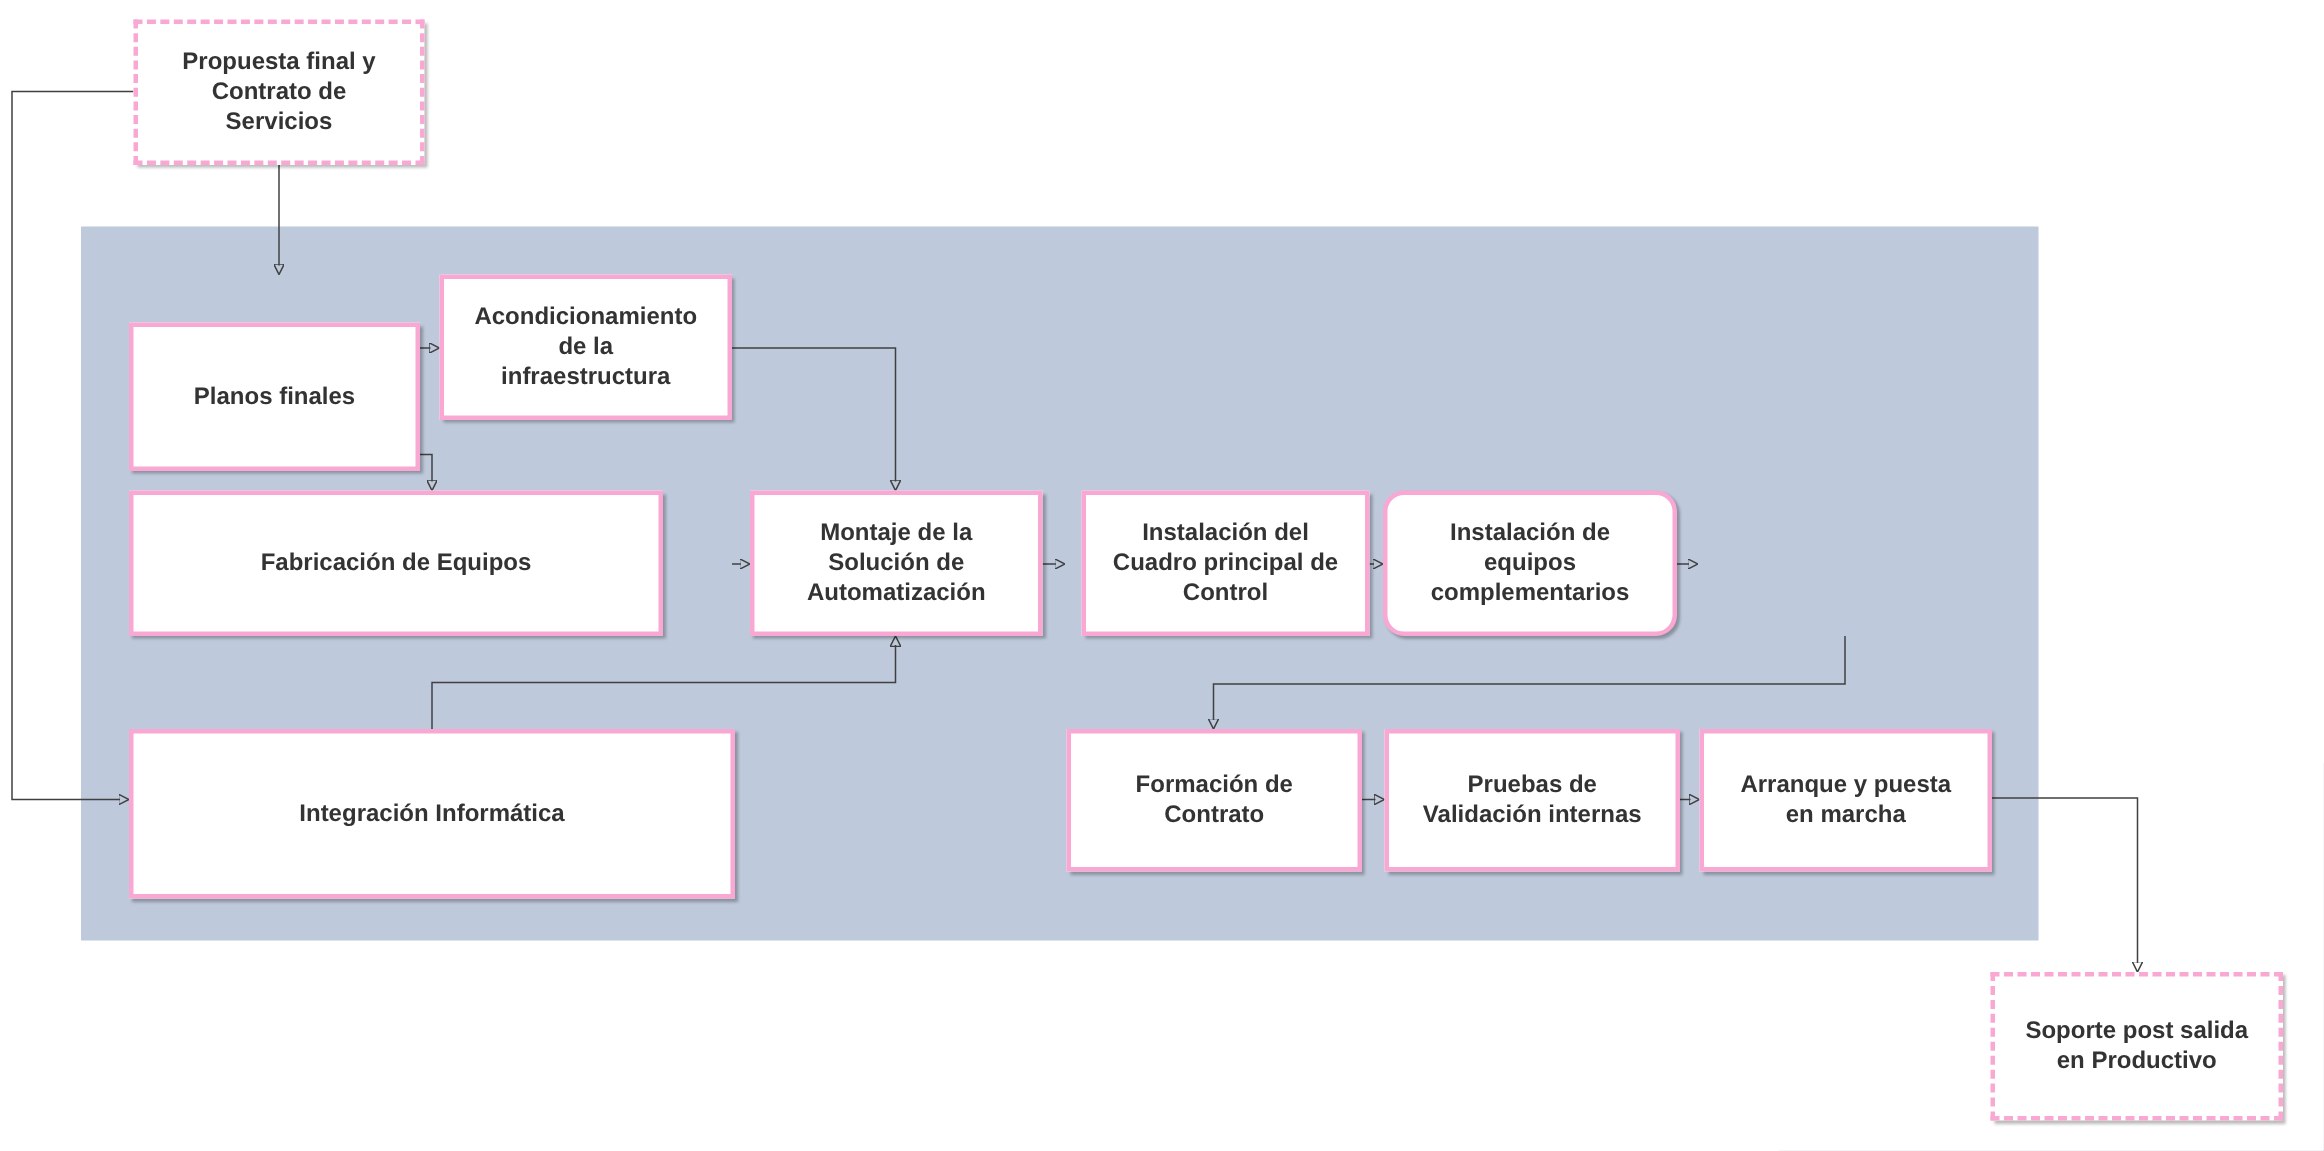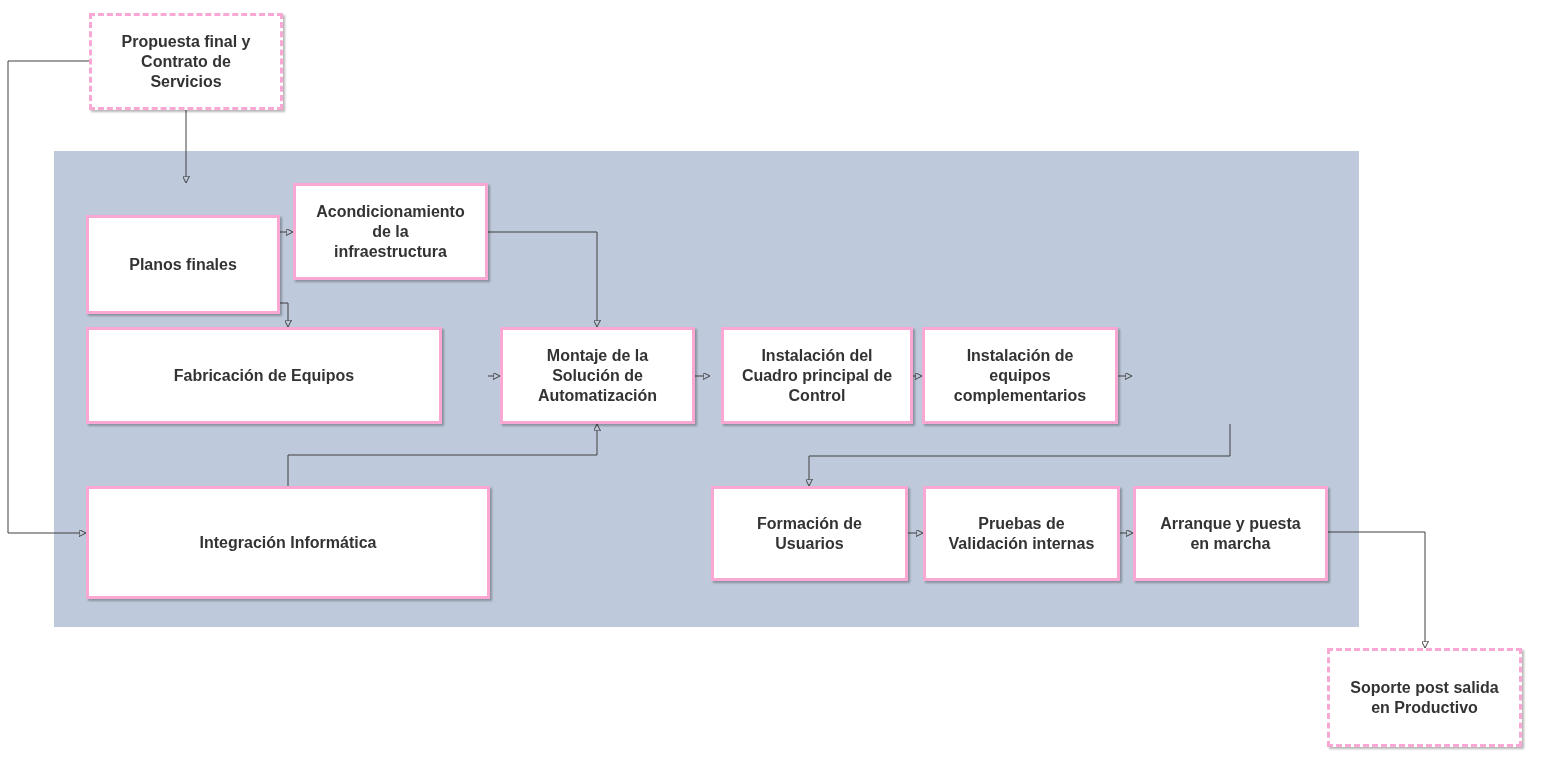--- a/index.html
+++ b/index.html
@@ -43,21 +43,21 @@
   }
   .node.dashed { border-style: dashed; }
 
   
   #n-propuesta      { left: 89px;   top: 13px;  width: 194px; height: 97px; }
   #n-planos         { left: 86px;   top: 183px; width: 194px; height: 99px; margin-top: 32px; }
   #n-acondicionamiento { left: 293px; top: 183px; width: 195px; height: 97px; }
   #n-fabricacion    { left: 86px;   top: 327px; width: 356px; height: 97px; }
   #n-montaje        { left: 500px;  top: 327px; width: 195px; height: 97px; }
   #n-cuadro         { left: 721px;  top: 327px; width: 192px; height: 97px; }
-  #n-equipos        { left: 922px;  top: 327px; width: 196px; height: 97px; }
+  #n-equipos        { left: 922px;  top: 327px; width: 196px; height: 97px; border-radius: 14px; }
   #n-configuracion  { left: 1132px; top: 327px; width: 200px; height: 97px; }
   #n-integracion    { left: 86px;   top: 486px; width: 404px; height: 113px; }
   #n-formacion      { left: 711px;  top: 486px; width: 197px; height: 95px; }
   #n-pruebas        { left: 923px;  top: 486px; width: 197px; height: 95px; }
   #n-arranque       { left: 1133px; top: 486px; width: 195px; height: 95px; }
   #n-soporte        { left: 1327px; top: 648px; width: 195px; height: 99px; }
 </style>
 </head>
 <body>
 
@@ -108,21 +108,21 @@
 Control</div>
 
   <div class="node" id="n-equipos">Instalación de
 equipos
 complementarios</div>
 
 
   <div class="node" id="n-integracion">Integración Informática</div>
 
   <div class="node" id="n-formacion">Formación de
-Usuarios</div>
+Contrato</div>
 
   <div class="node" id="n-pruebas">Pruebas de
 Validación internas</div>
 
   <div class="node" id="n-arranque">Arranque y puesta
 en marcha</div>
 
   <div class="node dashed" id="n-soporte">Soporte post salida
 en Productivo</div>
 

